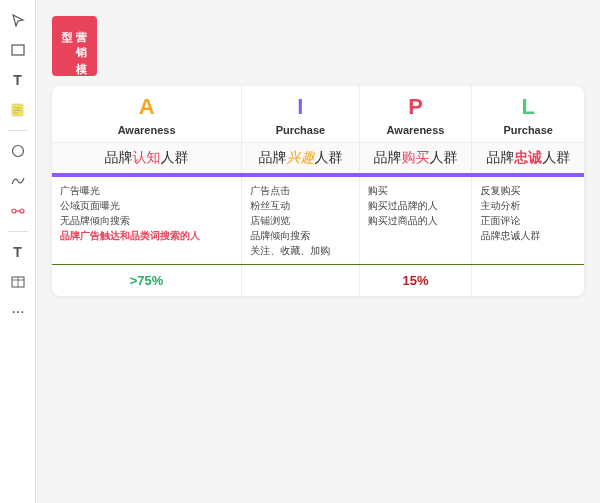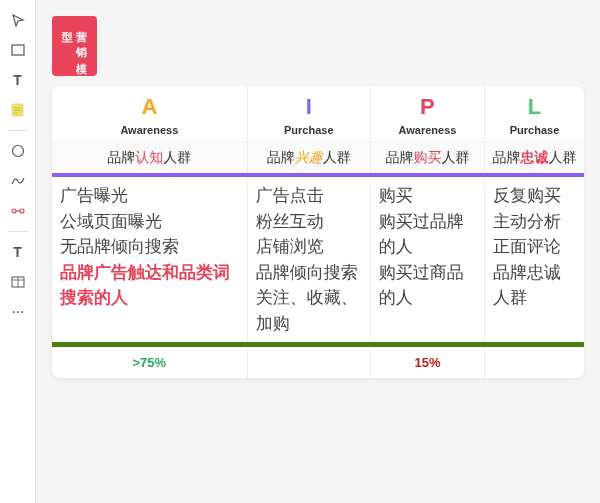--- a/index.html
+++ b/index.html
@@ -142,24 +142,24 @@
       border-bottom: 4px solid #8b5cf6;
       background: #fafafa;
     }
 
     .highlight-red { color: #e8435a; }
     .highlight-orange { color: #f5a623; font-style: italic; }
 
     
     .content-row td {
       padding: 6px 8px;
-      font-size: 17px;
+      font-size: 10px;
       color: #444;
       vertical-align: top;
-      border-bottom: 5px solid #4d7c0f;
+      border-bottom: 1px solid #4d7c0f;
       line-height: 1.5;
     }
 
     
     .stats-row td {
       padding: 8px 12px;
       font-size: 13px;
       font-weight: bold;
       text-align: center;
     }

